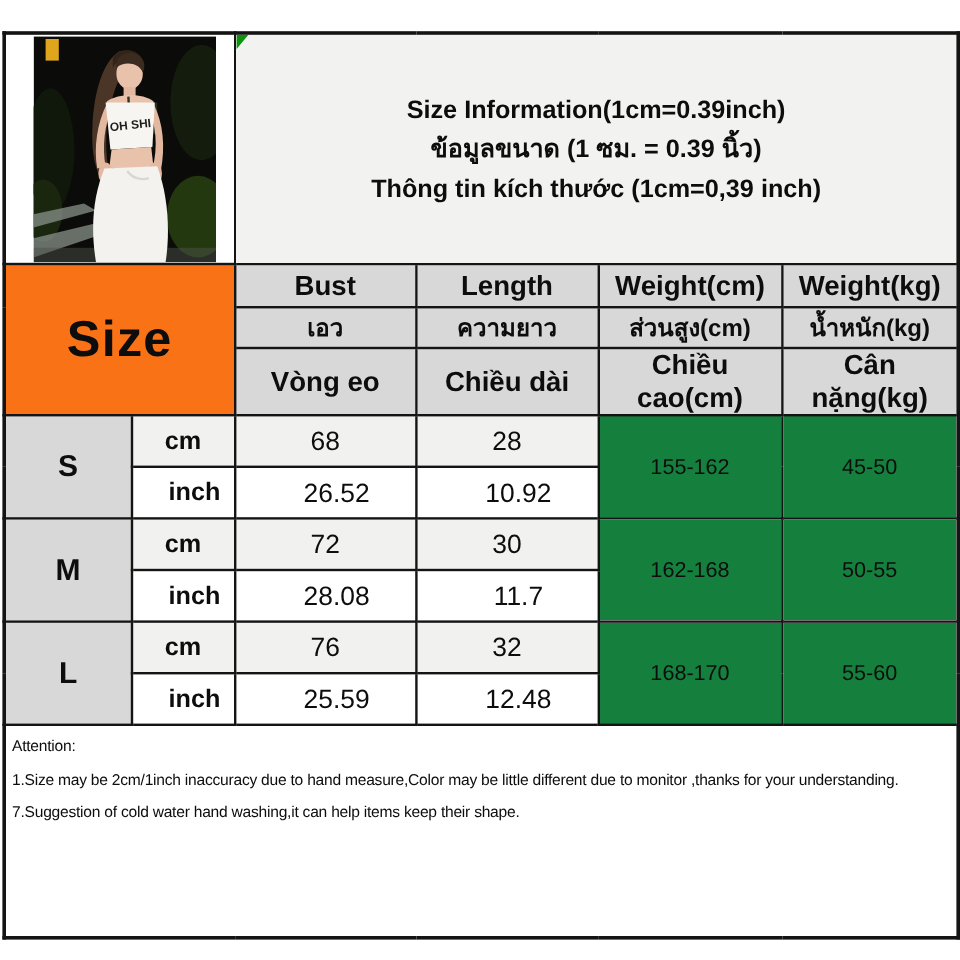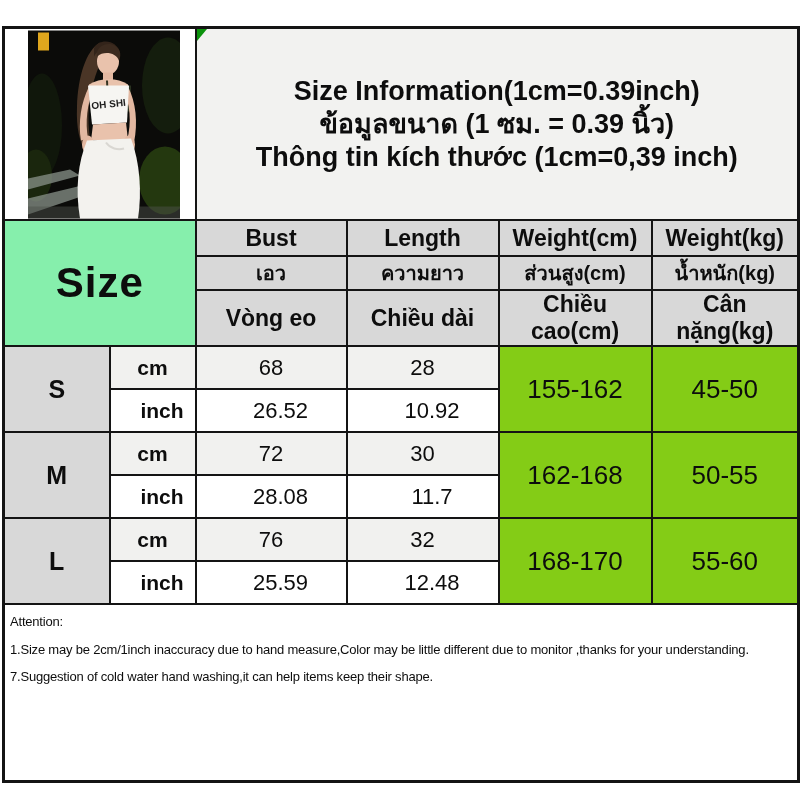--- a/index.html
+++ b/index.html
@@ -21,43 +21,43 @@
     text-align: center; vertical-align: middle;
     padding: 0; overflow: hidden;
   }
 
   
   tr.r-top { height: 191px; }
   td.photo-cell { background: #ffffff; vertical-align: top; text-align: left; }
   .photo-frame { width: 152px; height: 189px; margin: 1px 0 0 23px; display: block; }
   td.title-cell {
     background: #f2f2f0; position: relative;
-    font-weight: bold; font-size: 27px; line-height: 33px;
+    font-weight: bold; font-size: 21px; line-height: 33px;
   }
   .corner-marker {
     position: absolute; top: 0; left: 0; width: 0; height: 0;
     border-top: 12px solid #0c930c; border-right: 10px solid transparent;
   }
 
   
   tr.r-h1 { height: 36px; }
   tr.r-h2 { height: 19px; }
   tr.r-h3 { height: 36px; }
   td.hdr { background: #d8d8d8; font-weight: bold; font-size: 23px; }
   td.hdr-th { background: #d8d8d8; font-weight: bold; font-size: 20px; }
-  td.size-big { background: #86efac; font-weight: bold; font-size: 42px; letter-spacing: 1px; }
+  td.size-big { background: #f97316; font-weight: bold; font-size: 42px; letter-spacing: 1px; }
 
   
   tr.r-data { height: 43px; }
   td.sz { background: #d8d8d8; font-weight: bold; font-size: 25px; }
   td.unit { font-weight: bold; font-size: 21px; }
   td.val { font-size: 22px; }
   .bg-cm { background: #f1f1ef; margin-left: 28px; }
   .bg-inch { background: #ffffff; padding-left: 19px; }
-  td.range { background: #84cc16; font-size: 26px; }
+  td.range { background: #15803d; font-size: 18px; }
 
   
   tr.r-attn { height: 177px; }
   td.attn {
     background: #ffffff; text-align: left; vertical-align: top;
     font-size: 13px; line-height: 27.5px; letter-spacing: -0.2px;
     padding: 3px 6px 0 5px;
   }
 </style>
 </head>

